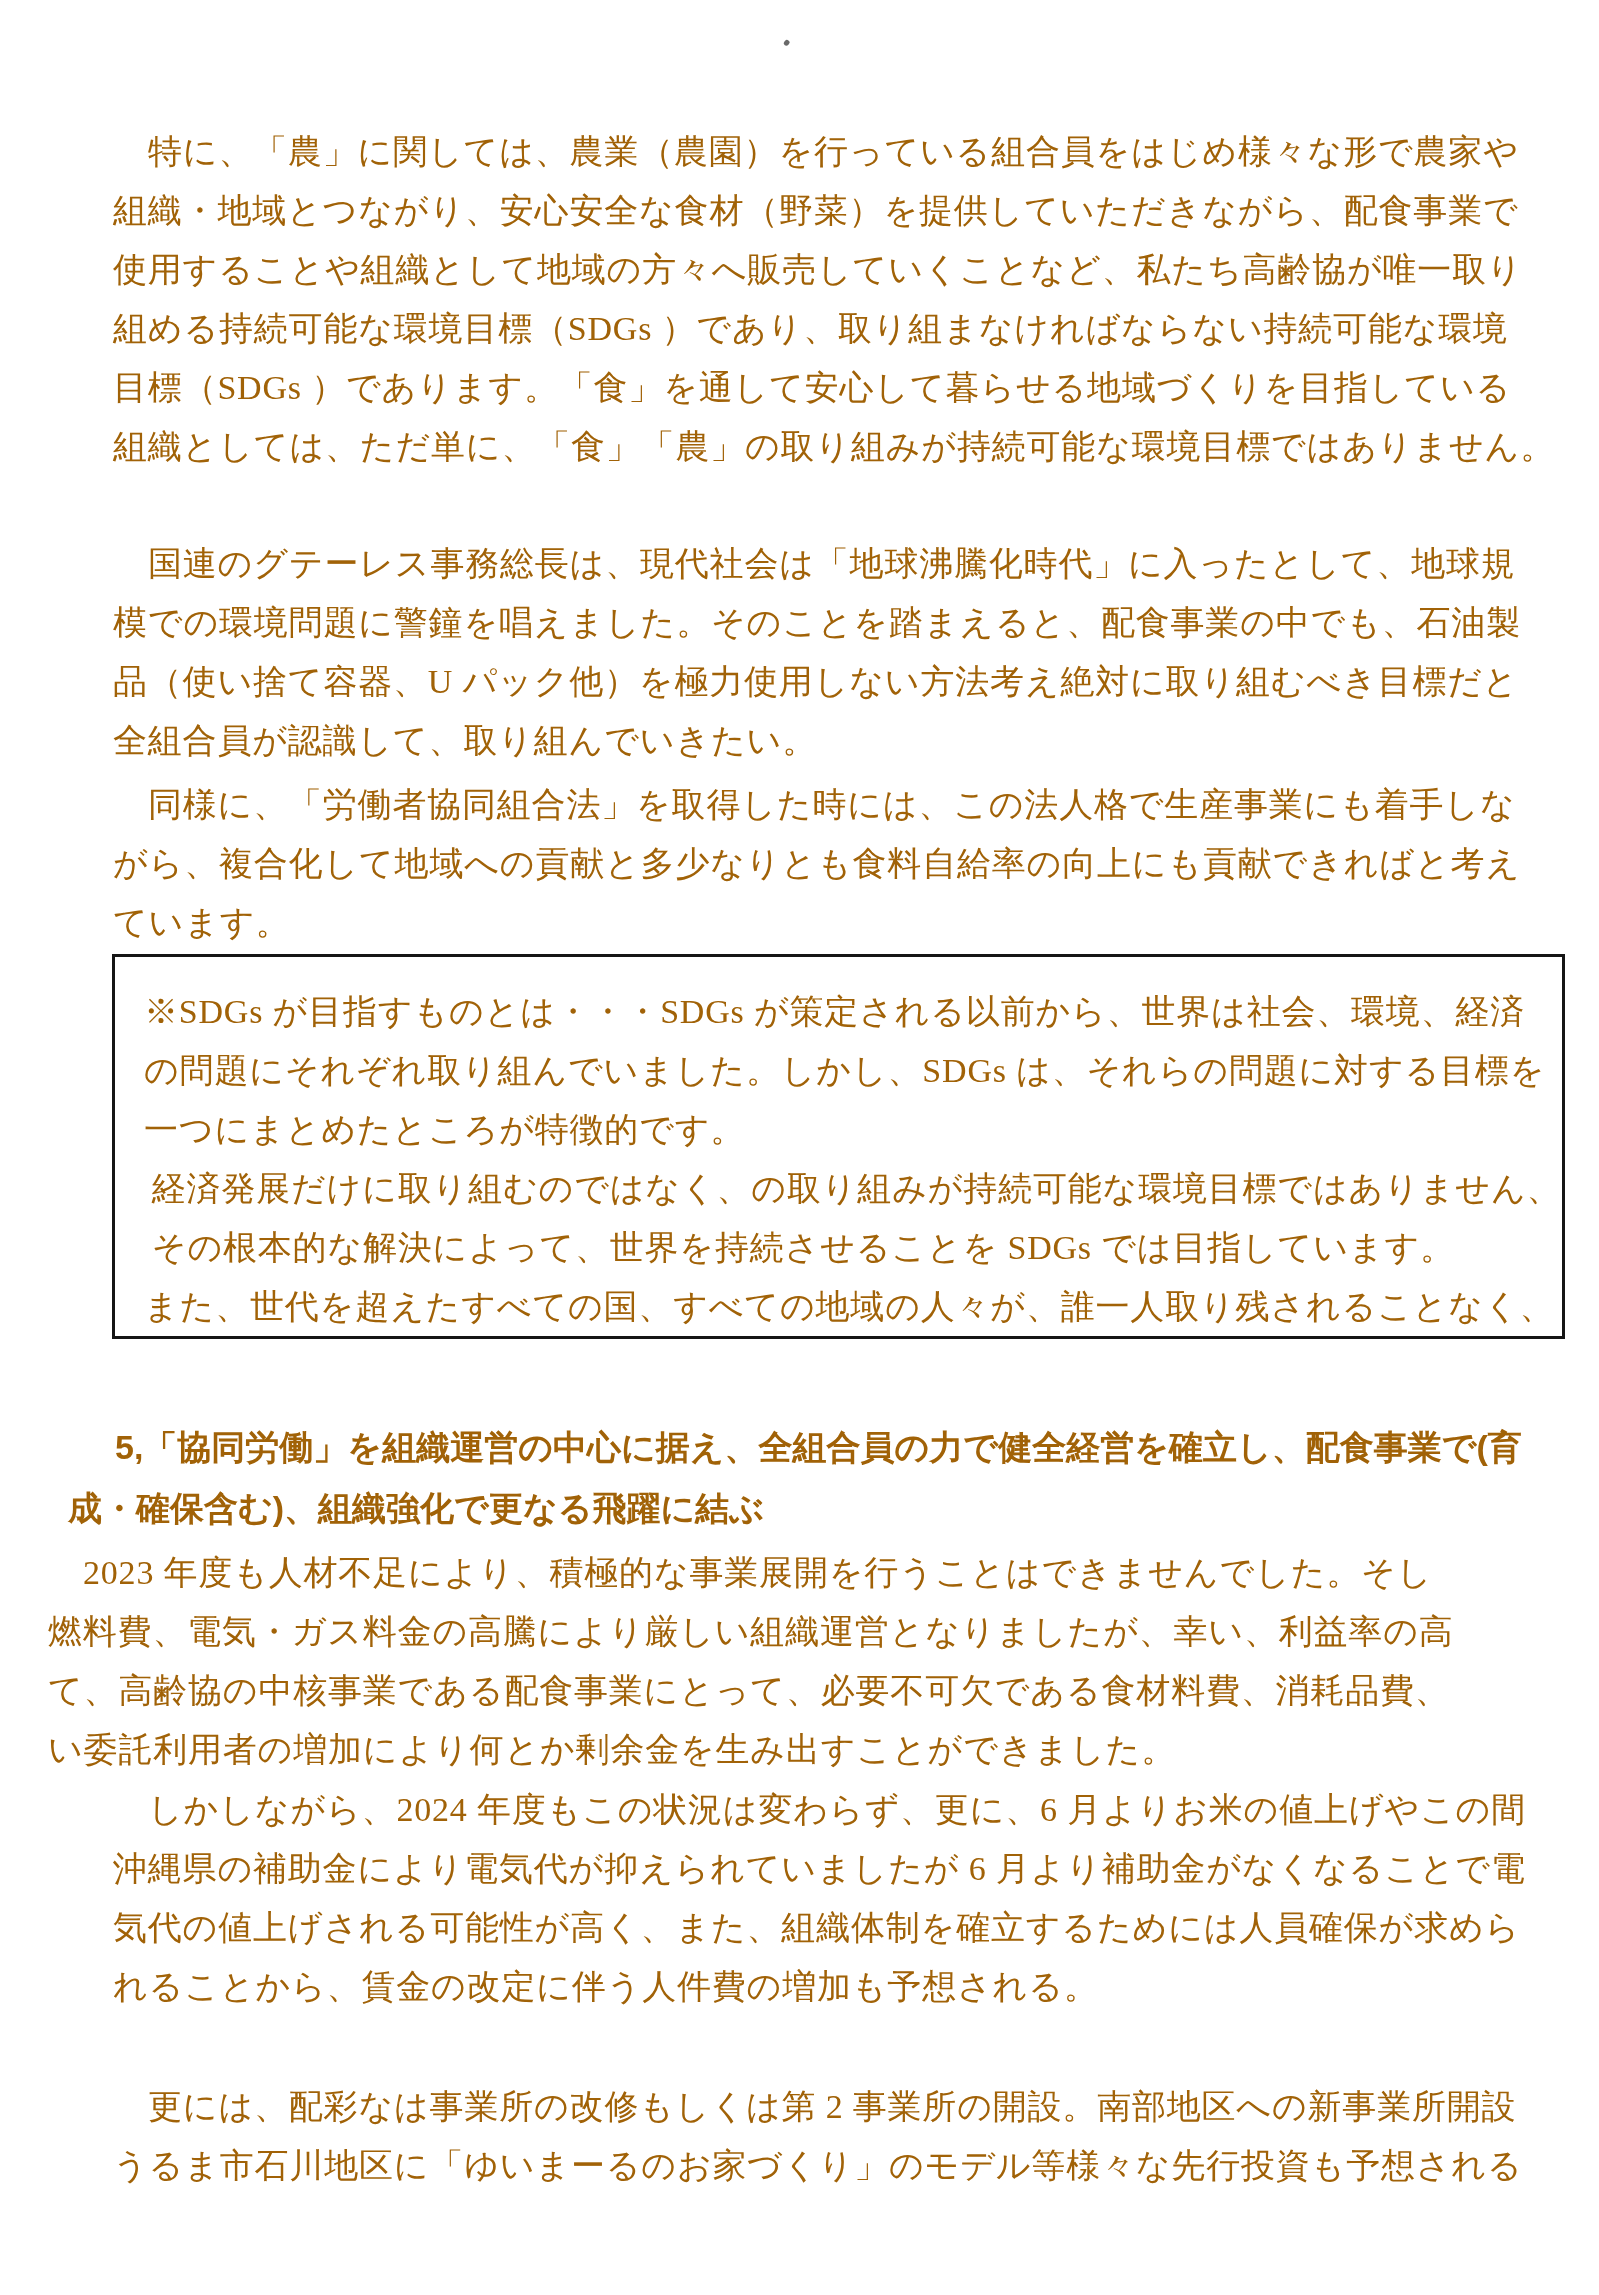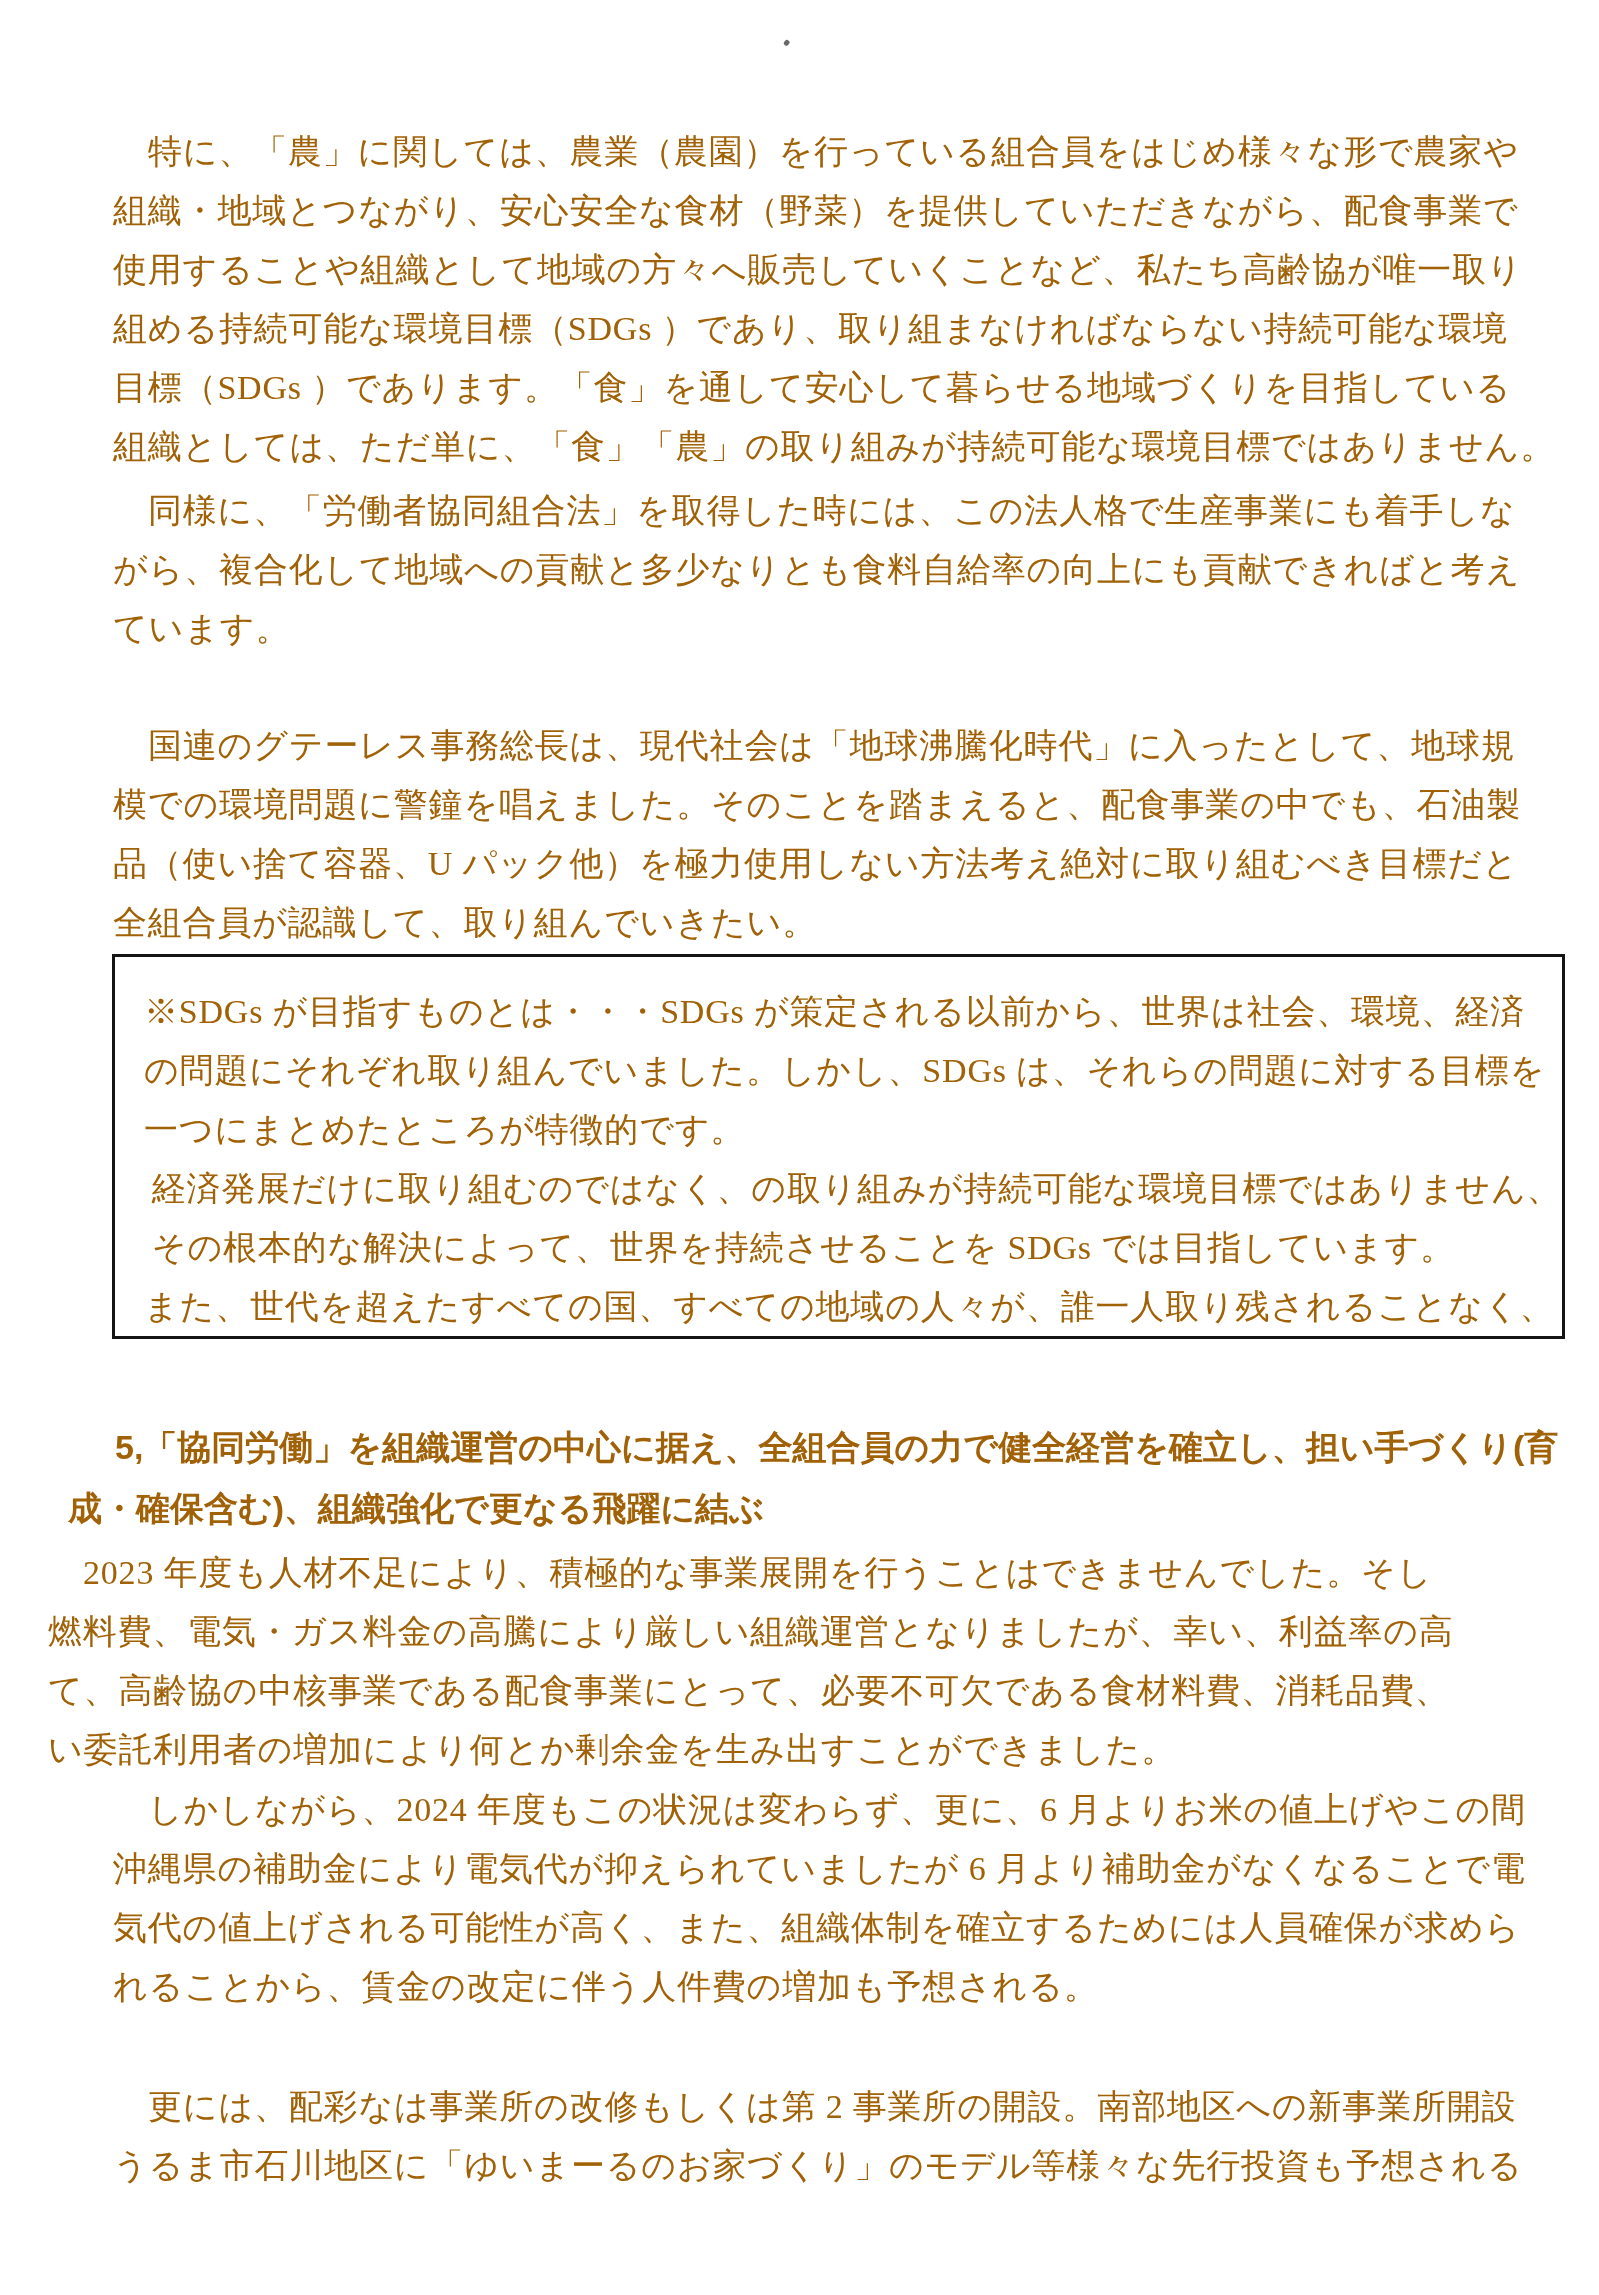--- a/index.html
+++ b/index.html
@@ -60,44 +60,44 @@
 
     <div class="para p-agri">
       <div class="line first">特に、「農」に関しては、農業（農園）を行っている組合員をはじめ様々な形で農家や</div>
       <div class="line">組織・地域とつながり、安心安全な食材（野菜）を提供していただきながら、配食事業で</div>
       <div class="line">使用することや組織として地域の方々へ販売していくことなど、私たち高齢協が唯一取り</div>
       <div class="line">組める持続可能な環境目標（SDGs ）であり、取り組まなければならない持続可能な環境</div>
       <div class="line">目標（SDGs ）であります。「食」を通して安心して暮らせる地域づくりを目指している</div>
       <div class="line">組織としては、ただ単に、「食」「農」の取り組みが持続可能な環境目標ではありません。</div>
     </div>
 
-    <div class="para p-coop">
-      <div class="line first">同様に、「労働者協同組合法」を取得した時には、この法人格で生産事業にも着手しな</div>
-      <div class="line">がら、複合化して地域への貢献と多少なりとも食料自給率の向上にも貢献できればと考え</div>
-      <div class="line">ています。</div>
-    </div>
-
     <div class="para p-un">
       <div class="line first">国連のグテーレス事務総長は、現代社会は「地球沸騰化時代」に入ったとして、地球規</div>
       <div class="line">模での環境問題に警鐘を唱えました。そのことを踏まえると、配食事業の中でも、石油製</div>
       <div class="line">品（使い捨て容器、U パック他）を極力使用しない方法考え絶対に取り組むべき目標だと</div>
       <div class="line">全組合員が認識して、取り組んでいきたい。</div>
+    </div>
+
+    <div class="para p-coop">
+      <div class="line first">同様に、「労働者協同組合法」を取得した時には、この法人格で生産事業にも着手しな</div>
+      <div class="line">がら、複合化して地域への貢献と多少なりとも食料自給率の向上にも貢献できればと考え</div>
+      <div class="line">ています。</div>
     </div>
 
     <div class="note-box">
       <div class="line">※SDGs が目指すものとは・・・SDGs が策定される以前から、世界は社会、環境、経済</div>
       <div class="line">の問題にそれぞれ取り組んでいました。しかし、SDGs は、それらの問題に対する目標を</div>
       <div class="line">一つにまとめたところが特徴的です。</div>
       <div class="line hang">経済発展だけに取り組むのではなく、の取り組みが持続可能な環境目標ではありません、</div>
       <div class="line hang">その根本的な解決によって、世界を持続させることを SDGs では目指しています。</div>
       <div class="line">また、世代を超えたすべての国、すべての地域の人々が、誰一人取り残されることなく、</div>
     </div>
 
     <div class="heading">
-      <div class="line first">5,「協同労働」を組織運営の中心に据え、全組合員の力で健全経営を確立し、担い手づくり(育</div>
+      <div class="line first">5,「協同労働」を組織運営の中心に据え、全組合員の力で健全経営を確立し、配食事業で(育</div>
       <div class="line">成・確保含む)、組織強化で更なる飛躍に結ぶ</div>
     </div>
 
     <div class="para p-2023">
       <div class="line first">2023 年度も人材不足により、積極的な事業展開を行うことはできませんでした。そし</div>
       <div class="line">燃料費、電気・ガス料金の高騰により厳しい組織運営となりましたが、幸い、利益率の高</div>
       <div class="line">て、高齢協の中核事業である配食事業にとって、必要不可欠である食材料費、消耗品費、</div>
       <div class="line">い委託利用者の増加により何とか剰余金を生み出すことができました。</div>
     </div>
 

